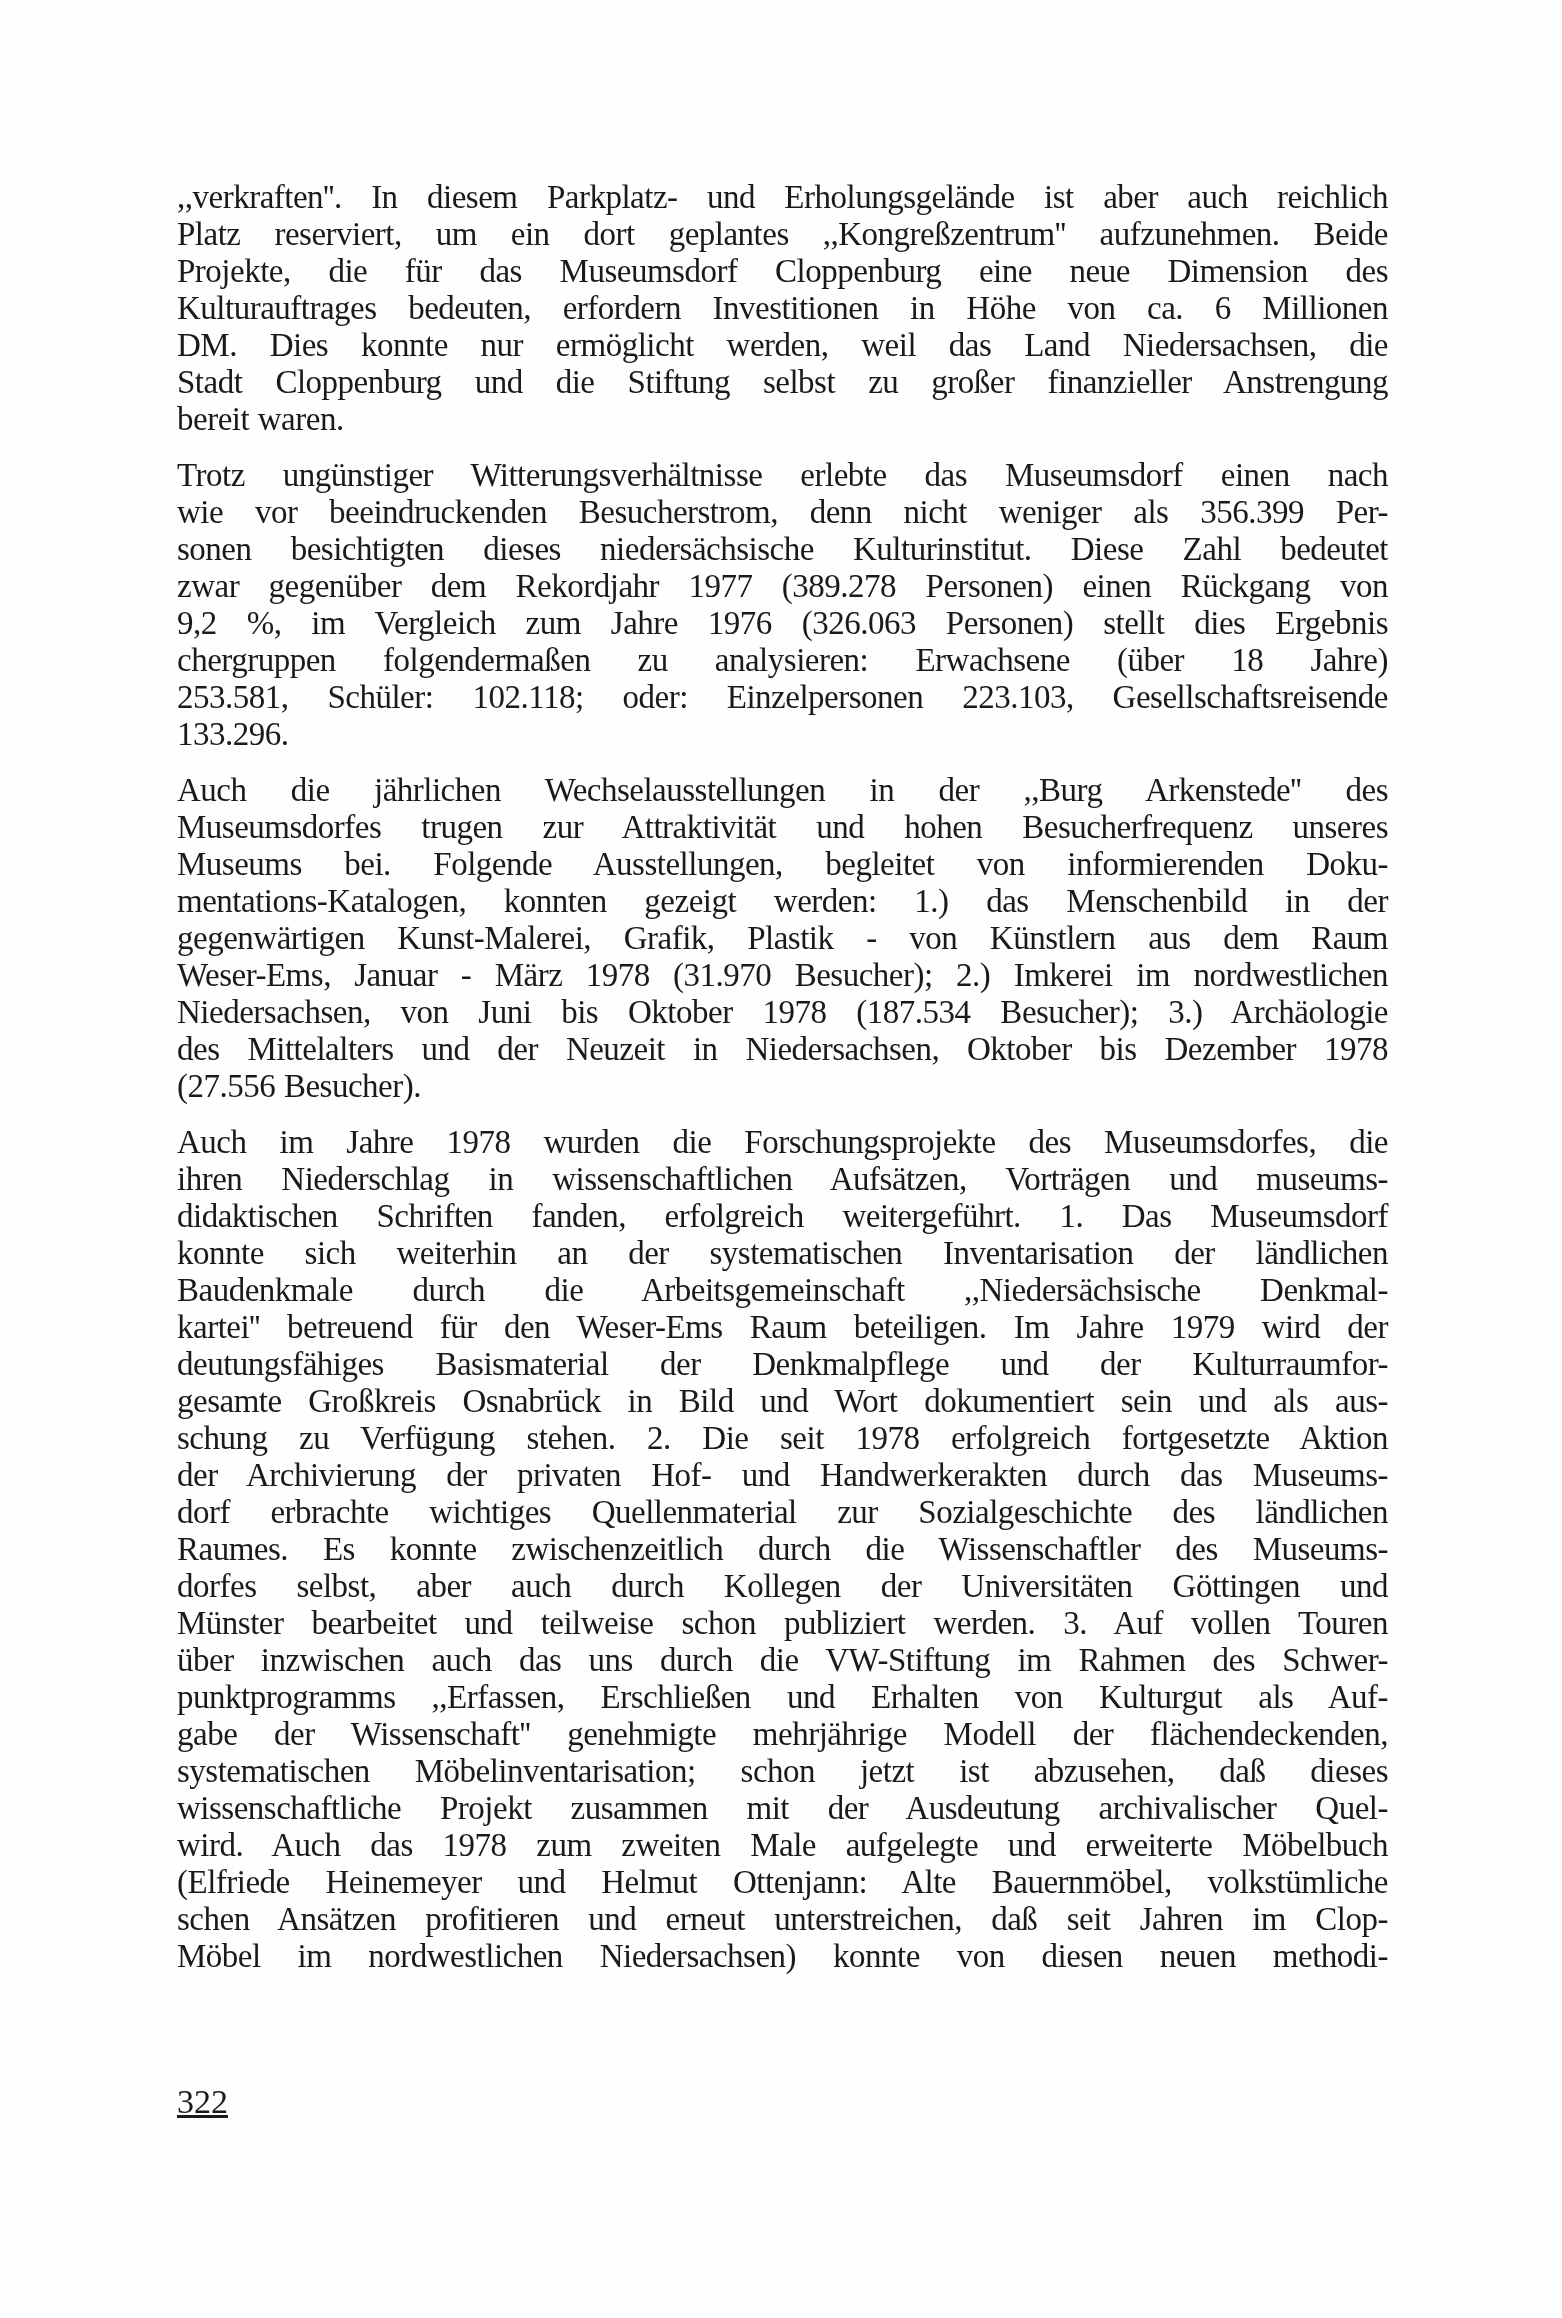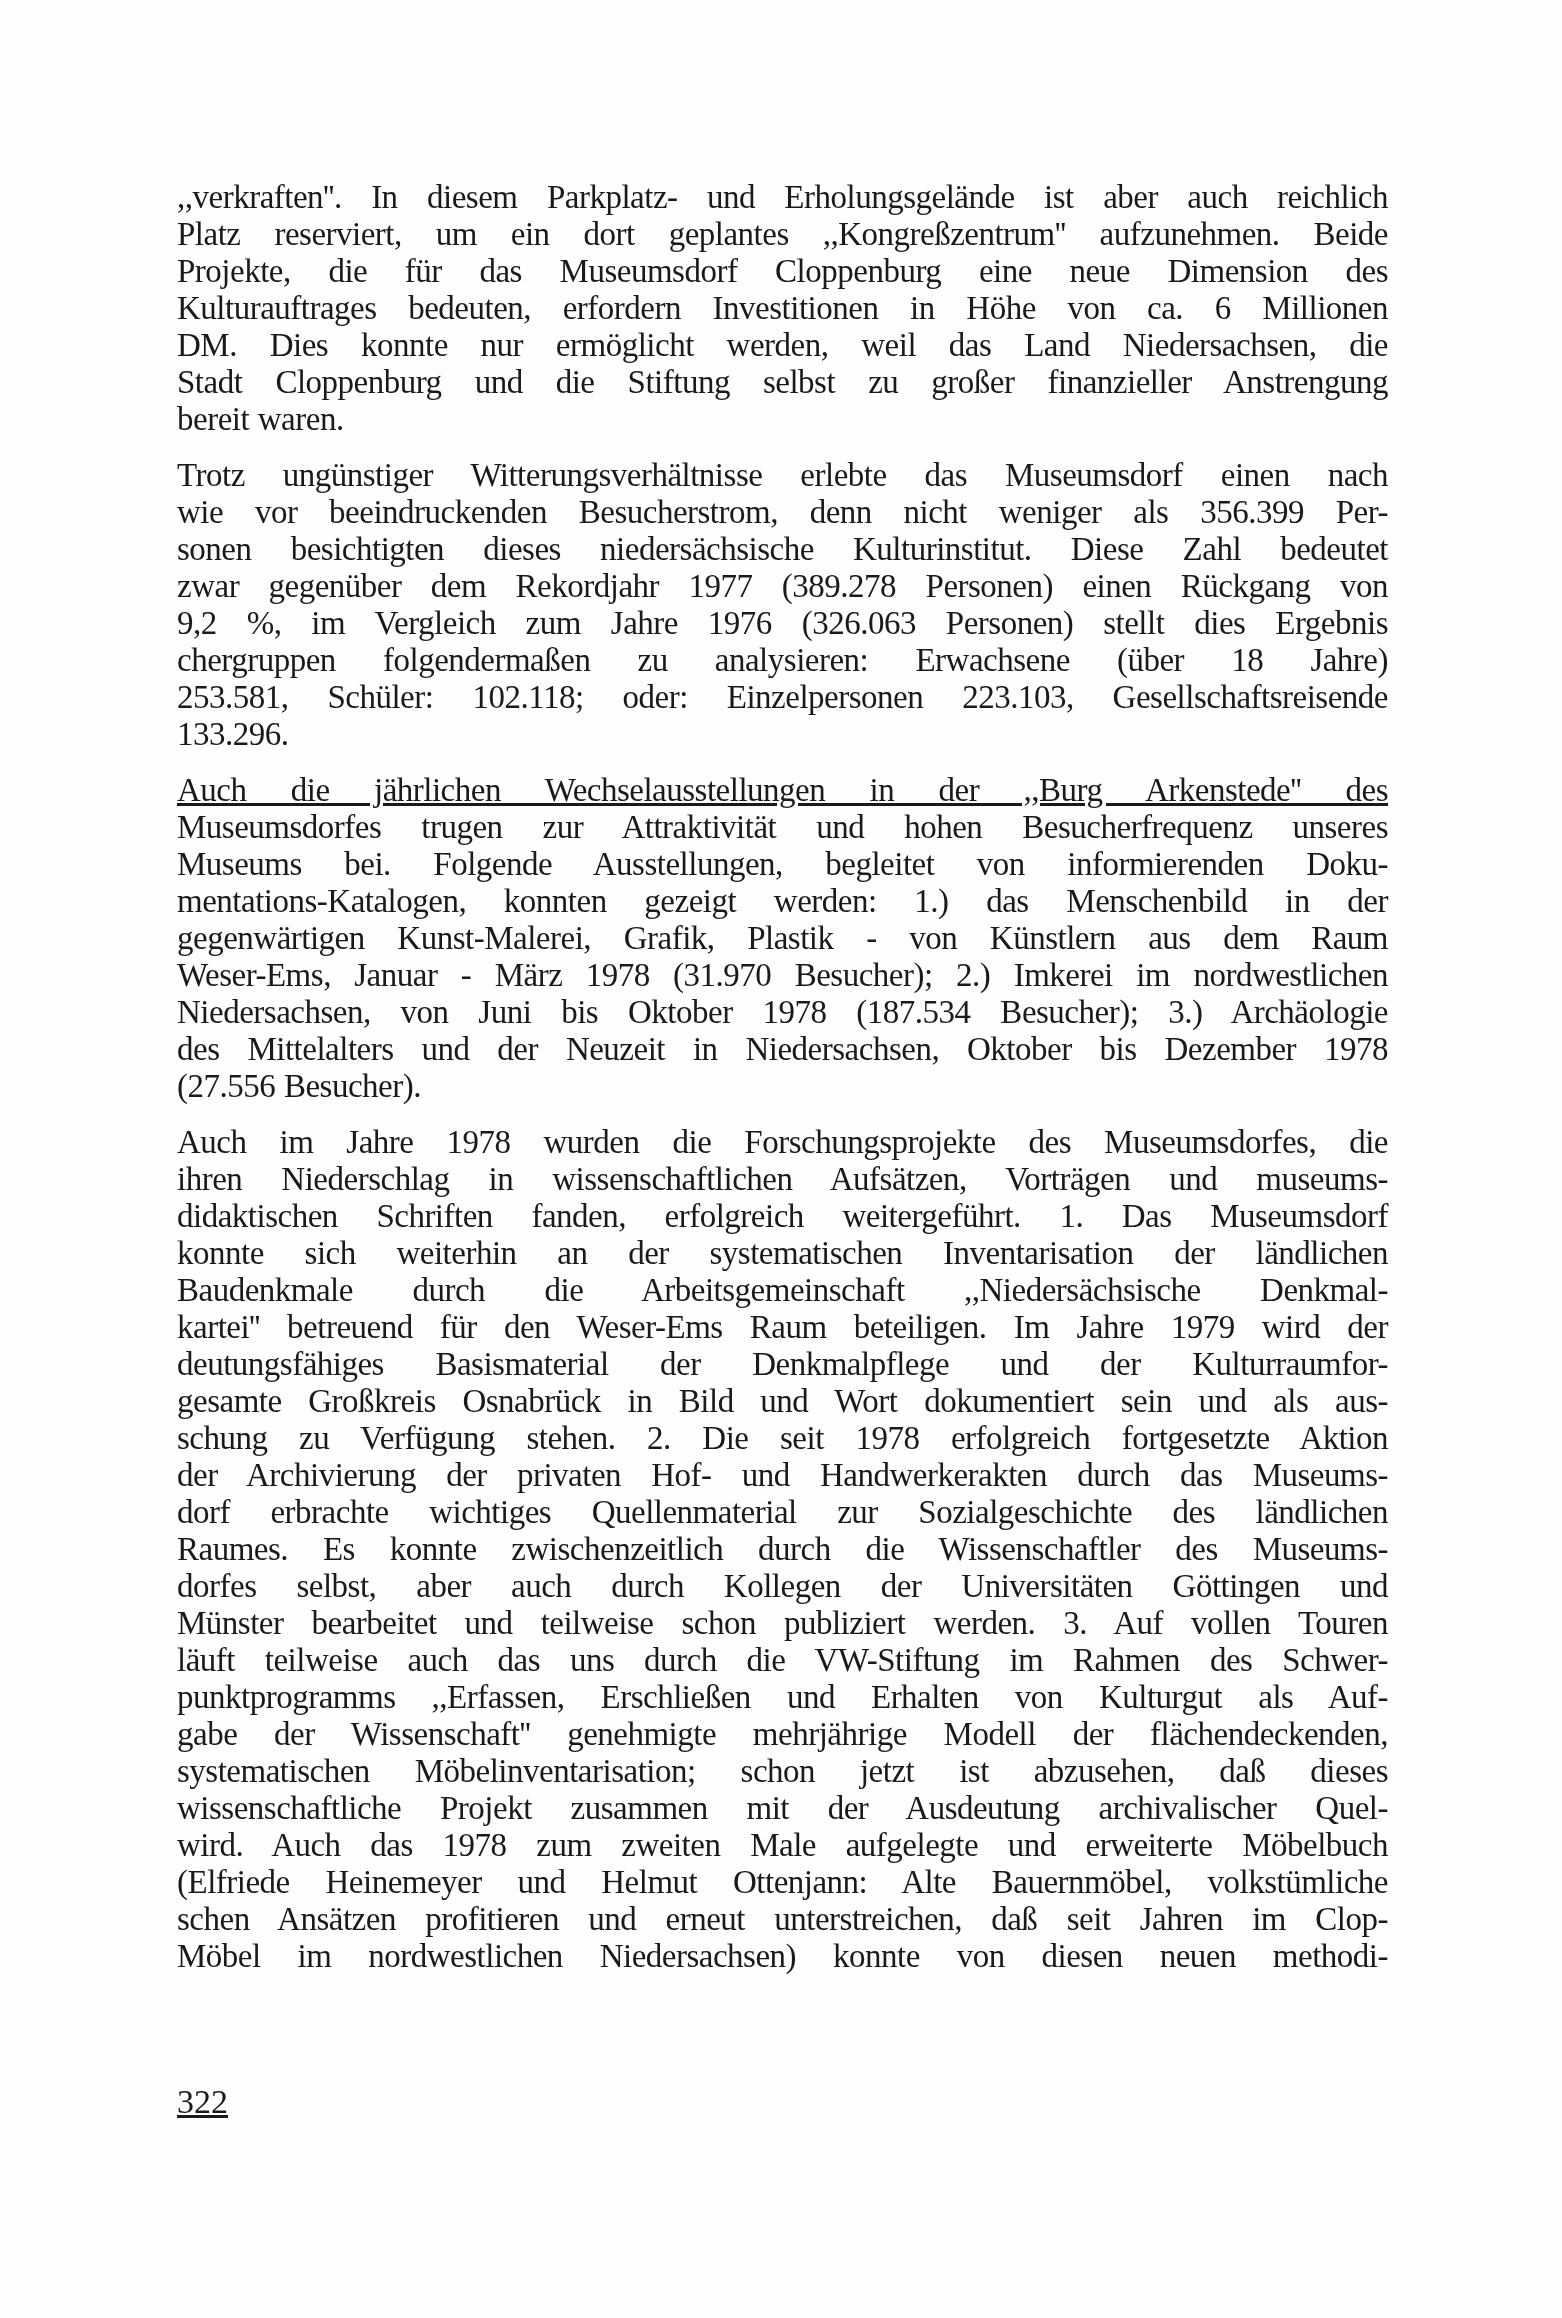--- a/index.html
+++ b/index.html
@@ -48,21 +48,21 @@
         <span class="line" style="display: block;">wie vor beeindruckenden Besucherstrom, denn nicht weniger als 356.399 Per-</span>
         <span class="line" style="display: block;">sonen besichtigten dieses niedersächsische Kulturinstitut. Diese Zahl bedeutet</span>
         <span class="line" style="display: block;">zwar gegenüber dem Rekordjahr 1977 (389.278 Personen) einen Rückgang von</span>
         <span class="line" style="display: block;">9,2 %, im Vergleich zum Jahre 1976 (326.063 Personen) stellt dies Ergebnis</span>
         <span class="line" style="display: block;">chergruppen folgendermaßen zu analysieren: Erwachsene (über 18 Jahre)</span>
         <span class="line" style="display: block;">253.581, Schüler: 102.118; oder: Einzelpersonen 223.103, Gesellschaftsreisende</span>
         <span class="line last" style="display: block;">133.296.</span>
       </div>
       <div class="gap"></div>
       <div class="para">
-        <span class="line" style="display: block; text-decoration: underline;">Auch die jährlichen Wechselausstellungen in der ,,Burg Arkenstede'' des</span>
+        <span class="line" style="display: block;">Auch die jährlichen Wechselausstellungen in der ,,Burg Arkenstede'' des</span>
         <span class="line" style="display: block;">Museumsdorfes trugen zur Attraktivität und hohen Besucherfrequenz unseres</span>
         <span class="line" style="display: block;">Museums bei. Folgende Ausstellungen, begleitet von informierenden Doku-</span>
         <span class="line" style="display: block;">mentations-Katalogen, konnten gezeigt werden: 1.) das Menschenbild in der</span>
         <span class="line" style="display: block;">gegenwärtigen Kunst-Malerei, Grafik, Plastik - von Künstlern aus dem Raum</span>
         <span class="line" style="display: block;">Weser-Ems, Januar - März 1978 (31.970 Besucher); 2.) Imkerei im nordwestlichen</span>
         <span class="line" style="display: block;">Niedersachsen, von Juni bis Oktober 1978 (187.534 Besucher); 3.) Archäologie</span>
         <span class="line" style="display: block;">des Mittelalters und der Neuzeit in Niedersachsen, Oktober bis Dezember 1978</span>
         <span class="line last" style="display: block;">(27.556 Besucher).</span>
       </div>
       <div class="gap"></div>
@@ -74,21 +74,21 @@
         <span class="line" style="display: block;">Baudenkmale durch die Arbeitsgemeinschaft ,,Niedersächsische Denkmal-</span>
         <span class="line" style="display: block;">kartei'' betreuend für den Weser-Ems Raum beteiligen. Im Jahre 1979 wird der</span>
         <span class="line" style="display: block;">deutungsfähiges Basismaterial der Denkmalpflege und der Kulturraumfor-</span>
         <span class="line" style="display: block;">gesamte Großkreis Osnabrück in Bild und Wort dokumentiert sein und als aus-</span>
         <span class="line" style="display: block;">schung zu Verfügung stehen. 2. Die seit 1978 erfolgreich fortgesetzte Aktion</span>
         <span class="line" style="display: block;">der Archivierung der privaten Hof- und Handwerkerakten durch das Museums-</span>
         <span class="line" style="display: block;">dorf erbrachte wichtiges Quellenmaterial zur Sozialgeschichte des ländlichen</span>
         <span class="line" style="display: block;">Raumes. Es konnte zwischenzeitlich durch die Wissenschaftler des Museums-</span>
         <span class="line" style="display: block;">dorfes selbst, aber auch durch Kollegen der Universitäten Göttingen und</span>
         <span class="line" style="display: block;">Münster bearbeitet und teilweise schon publiziert werden. 3. Auf vollen Touren</span>
-        <span class="line" style="display: block;">läuft teilweise auch das uns durch die VW-Stiftung im Rahmen des Schwer-</span>
+        <span class="line" style="display: block;">über inzwischen auch das uns durch die VW-Stiftung im Rahmen des Schwer-</span>
         <span class="line" style="display: block;">punktprogramms ,,Erfassen, Erschließen und Erhalten von Kulturgut als Auf-</span>
         <span class="line" style="display: block;">gabe der Wissenschaft'' genehmigte mehrjährige Modell der flächendeckenden,</span>
         <span class="line" style="display: block;">systematischen Möbelinventarisation; schon jetzt ist abzusehen, daß dieses</span>
         <span class="line" style="display: block;">wissenschaftliche Projekt zusammen mit der Ausdeutung archivalischer Quel-</span>
         <span class="line" style="display: block;">wird. Auch das 1978 zum zweiten Male aufgelegte und erweiterte Möbelbuch</span>
         <span class="line" style="display: block;">(Elfriede Heinemeyer und Helmut Ottenjann: Alte Bauernmöbel, volkstümliche</span>
         <span class="line" style="display: block;">schen Ansätzen profitieren und erneut unterstreichen, daß seit Jahren im Clop-</span>
         <span class="line" style="display: block;">Möbel im nordwestlichen Niedersachsen) konnte von diesen neuen methodi-</span>
       </div>
     </div>

